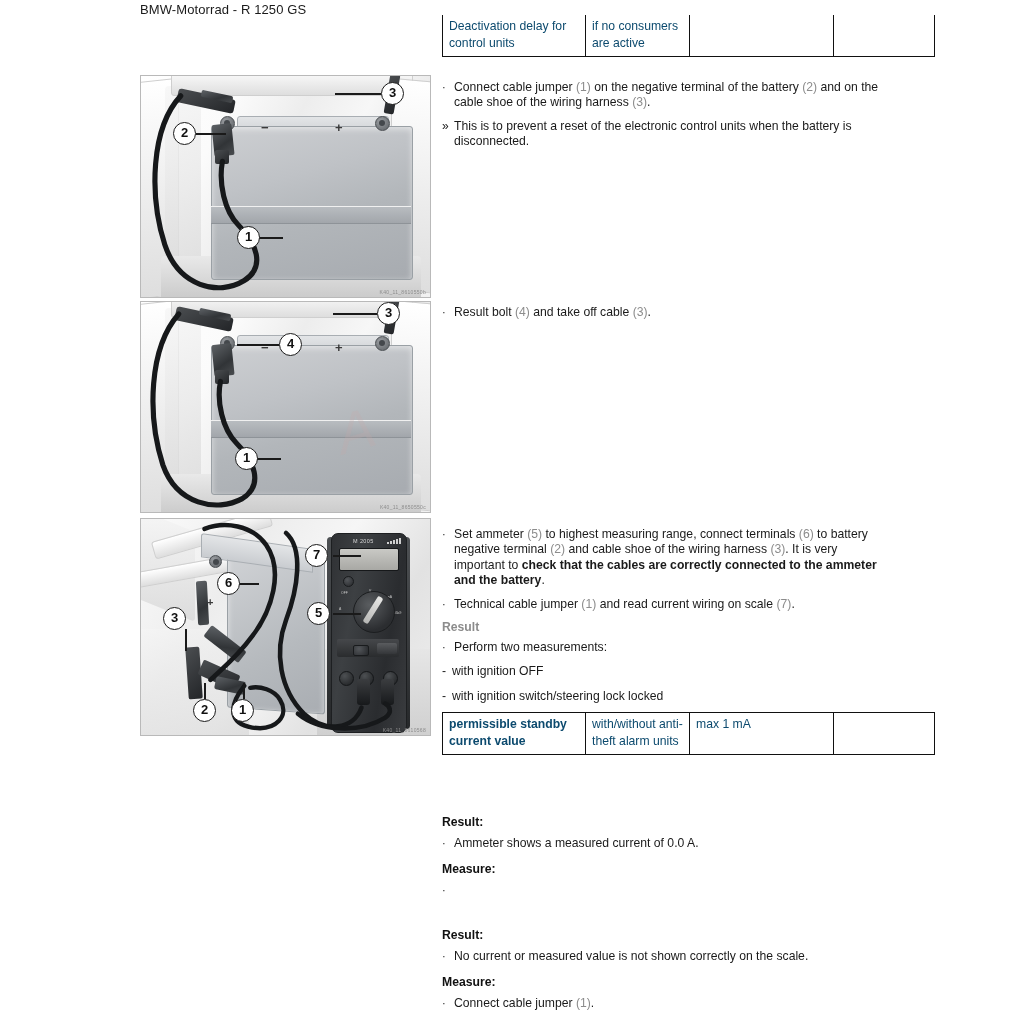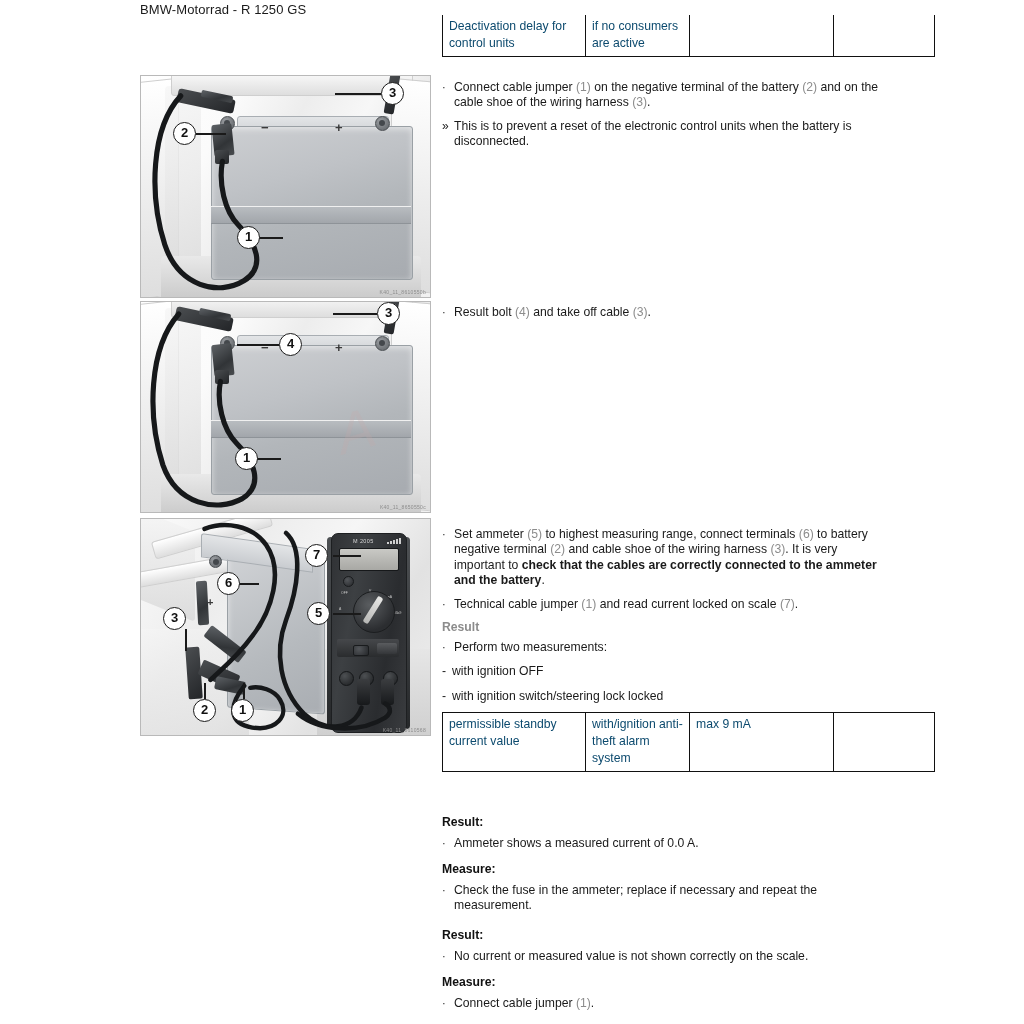--- a/index.html
+++ b/index.html
@@ -251,21 +251,21 @@
   }
   #deactivation-table td { border-top: none; }
   #deactivation-table td.c1 { width: 131px; }
   #deactivation-table td.c2 { width: 92px; }
   #deactivation-table td.c3 { width: 132px; }
   #deactivation-table td.c4 { width: 89px; }
 
   #technical-data-table {
     left: 442px; top: 712px; width: 446px;
   }
-  #technical-data-table td.c1 { width: 131px; }
+  #technical-data-table td.c1 { width: 131px; font-weight: bold; }
   #technical-data-table td.c2 { width: 92px; }
   #technical-data-table td.c3 { width: 132px; }
   #technical-data-table td.c4 { width: 89px; }
   #technical-data-table td.td-head {
     padding: 6px 6px 7px 8px;
     height: 31px;
   }
   .td-head-inner { display: flex; align-items: flex-end; gap: 6px; }
   .td-title { font-weight: bold; font-size: 12.2px; padding-bottom: 1px; }
 
@@ -497,59 +497,59 @@
     <p class="para dot">
       <span class="bmark">·</span><span>Result bolt </span><span class="ref">(4)</span><span> and take off cable </span><span class="ref">(3)</span><span>.</span>
     </p>
   </div>
 
   <div class="txt-block" style="top:527px;">
     <p class="para dot">
       <span class="bmark">·</span><span>Set ammeter </span><span class="ref">(5)</span><span> to highest measuring range, connect terminals </span><span class="ref">(6)</span><span> to battery negative terminal </span><span class="ref">(2)</span><span> and cable shoe of the wiring harness </span><span class="ref">(3)</span><span>. It is very important to </span><span class="bold">check that the cables are correctly connected to the ammeter and the battery</span><span>.</span>
     </p>
     <p class="para dot" style="margin-top:8px;">
-      <span class="bmark">·</span><span>Technical cable jumper </span><span class="ref">(1)</span><span> and read current locked on scale </span><span class="ref">(7)</span><span>.</span>
+      <span class="bmark">·</span><span>Technical cable jumper </span><span class="ref">(1)</span><span> and read current wiring on scale </span><span class="ref">(7)</span><span>.</span>
     </p>
   </div>
 
   <div class="txt-block" style="top:620px;">
     <p class="head-gray">Result</p>
     <p class="para dot" style="margin-bottom:9px;">
       <span class="bmark">·</span><span>Perform two measurements:</span>
     </p>
     <p class="para dash" style="margin-bottom:9px;">
       <span class="bmark">-</span><span>with ignition OFF</span>
     </p>
     <p class="para dash">
       <span class="bmark">-</span><span>with ignition switch/steering lock locked</span>
     </p>
   </div>
 
   <table class="data-table" id="technical-data-table">
     <tbody>
     <tr>
       <td class="c1">permissible standby current value</td>
-      <td class="c2">with/ignition anti-theft alarm system</td>
-      <td class="c3">max 9 mA</td>
+      <td class="c2">with/without anti-theft alarm units</td>
+      <td class="c3">max 1 mA</td>
       <td class="c4"></td>
     </tr>
   </tbody>
     </table>
 
   <div class="txt-block" style="top:815px;">
     <p class="head-black">Result:</p>
     <p class="para dot">
       <span class="bmark">·</span><span>Ammeter shows a measured current of 0.0 A.</span>
     </p>
   </div>
 
   <div class="txt-block" style="top:862px;">
     <p class="head-black">Measure:</p>
     <p class="para dot">
-      <span class="bmark">·</span><span>Check the fuse in the ammeter; replace if necessary and repeat the measurement.</span>
+      <span class="bmark">·</span>
     </p>
   </div>
 
   <div class="txt-block" style="top:928px;">
     <p class="head-black">Result:</p>
     <p class="para dot">
       <span class="bmark">·</span><span>No current or measured value is not shown correctly on the scale.</span>
     </p>
   </div>
 

